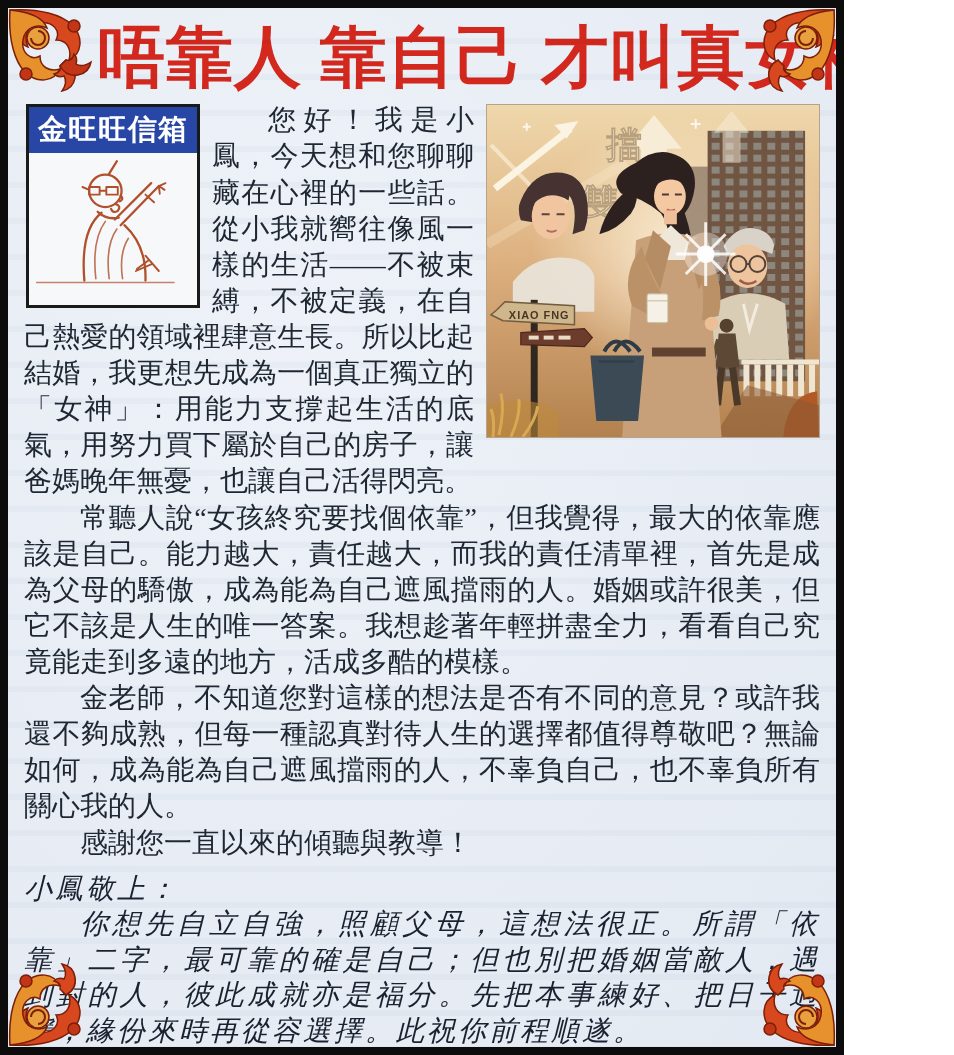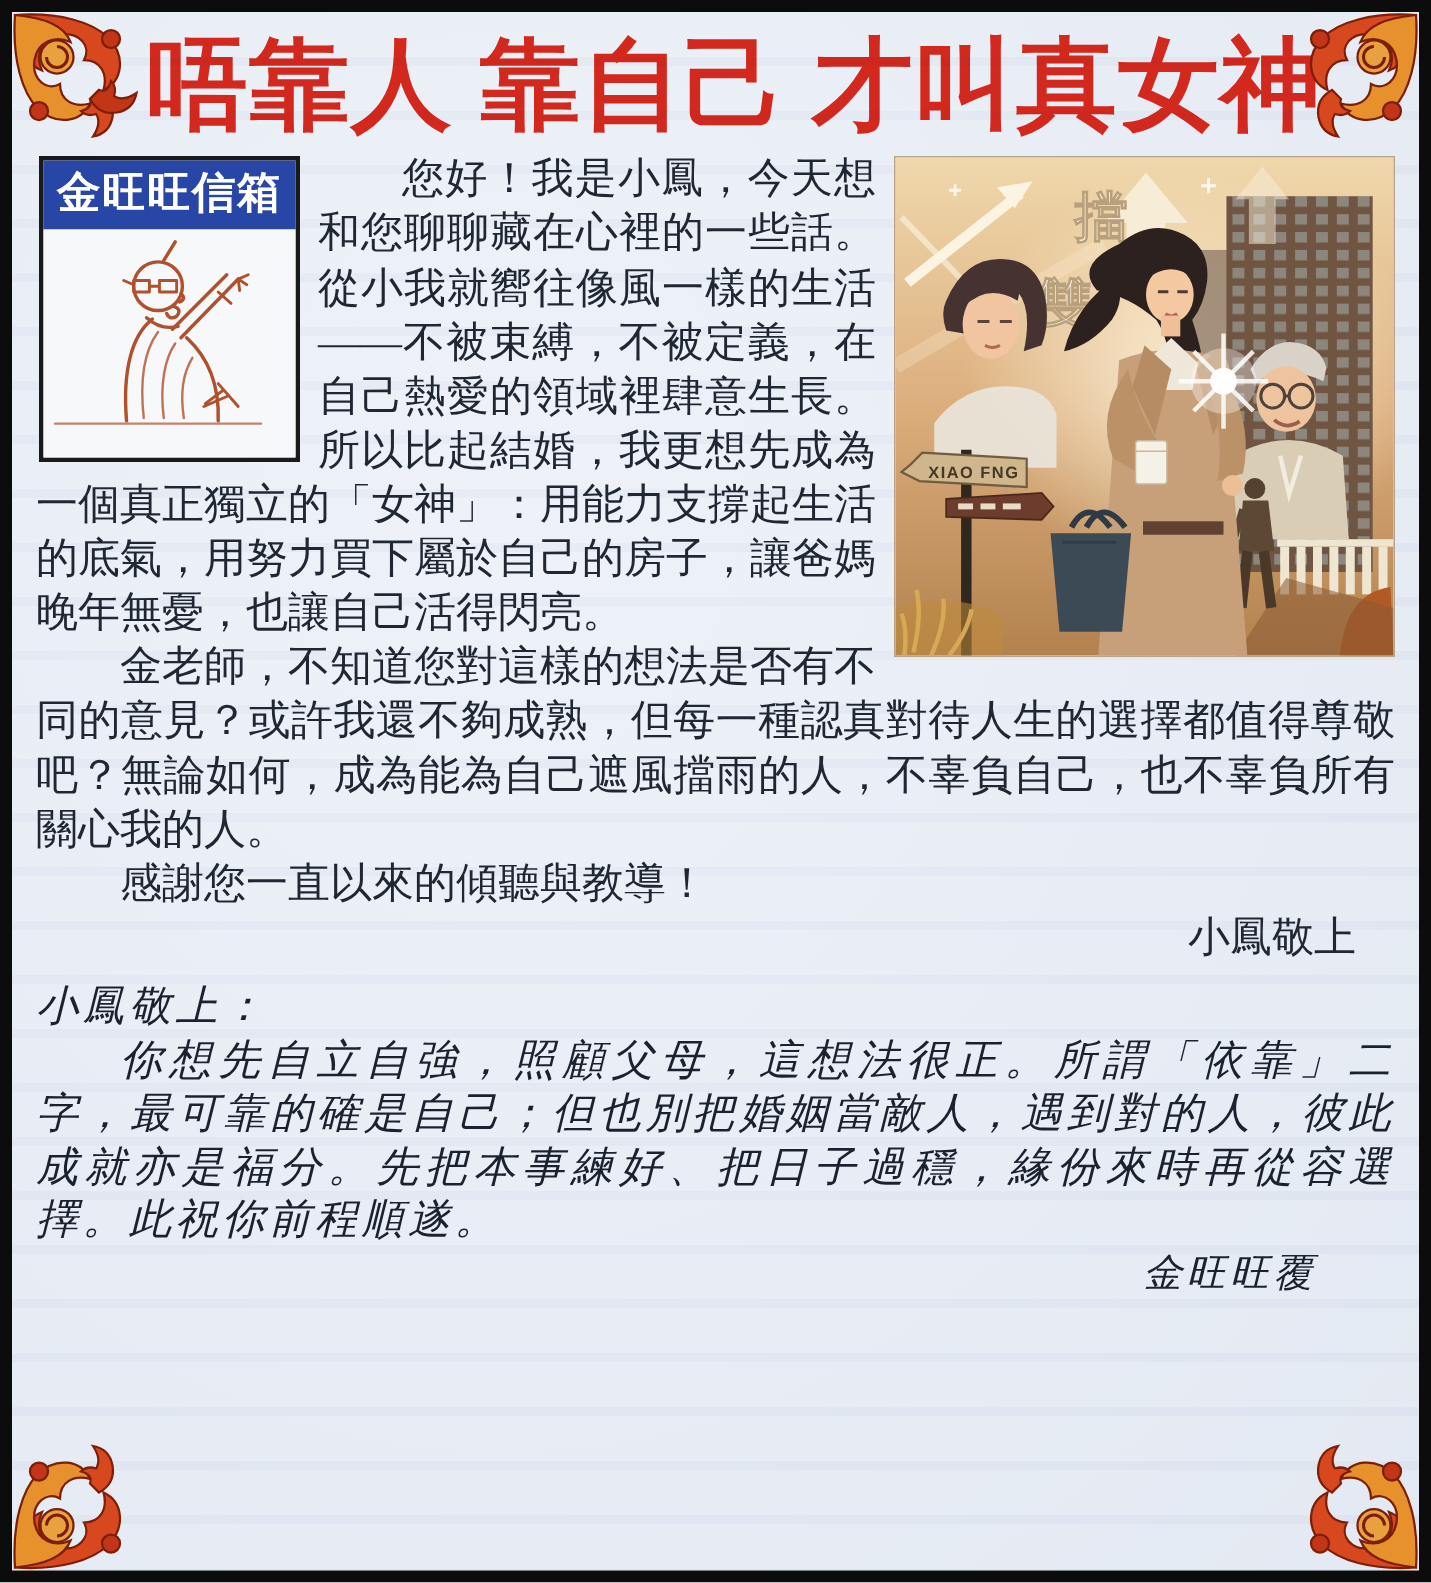--- a/index.html
+++ b/index.html
@@ -1,18 +1,18 @@
 <!DOCTYPE html>
 <html><head>
 <meta charset="utf-8">
 <style>
   html,body{margin:0;padding:0;background:#ffffff;}
   .page{
     position:relative;
-    width:954px;height:1055px;
+    width:844px;height:1055px;
     box-sizing:border-box;
     border:8px solid #0c0c0c;
     background:radial-gradient(ellipse at 35% 30%, #eef2f8 0%, #e8edf5 55%, #e3e9f2 100%);
     overflow:hidden;
     font-family:"Liberation Serif","DejaVu Serif",serif;
     color:#1f2733;
   }
   .page::after{ 
     content:"";position:absolute;inset:0;pointer-events:none;
     background:repeating-linear-gradient(180deg, transparent 0 30px, rgba(110,130,165,0.045) 30px 36px);
@@ -274,22 +274,22 @@
         <g fill="none" stroke="#d8a954" stroke-width="3">
           <path d="M12 332 q6 -26 2 -42"></path>
           <path d="M24 334 q10 -22 8 -38"></path>
           <path d="M36 334 q13 -17 15 -31"></path>
           <path d="M6 334 q2 -18 -2 -28"></path>
         </g>
       </svg>
     </div>
 
     <p>您好！我是小鳳，今天想和您聊聊藏在心裡的一些話。從小我就嚮往像風一樣的生活——不被束縛，不被定義，在自己熱愛的領域裡肆意生長。所以比起結婚，我更想先成為一個真正獨立的「女神」：用能力支撐起生活的底氣，用努力買下屬於自己的房子，讓爸媽晚年無憂，也讓自己活得閃亮。</p>
+    <p>常聽人說“女孩終究要找個依靠”，但我覺得，最大的依靠應該是自己。能力越大，責任越大，而我的責任清單裡，首先是成為父母的驕傲，成為能為自己遮風擋雨的人。婚姻或許很美，但它不該是人生的唯一答案。我想趁著年輕拼盡全力，看看自己究竟能走到多遠的地方，活成多酷的模樣。</p>
     <p>金老師，不知道您對這樣的想法是否有不同的意見？或許我還不夠成熟，但每一種認真對待人生的選擇都值得尊敬吧？無論如何，成為能為自己遮風擋雨的人，不辜負自己，也不辜負所有關心我的人。</p>
     <p>感謝您一直以來的傾聽與教導！</p>
-    <p class="sig">小鳳敬上</p>
 
     <p class="flush reply reply-head">小鳳敬上：</p>
     <p class="reply">你想先自立自強，照顧父母，這想法很正。所謂「依靠」二字，最可靠的確是自己；但也別把婚姻當敵人，遇到對的人，彼此成就亦是福分。先把本事練好、把日子過穩，緣份來時再從容選擇。此祝你前程順遂。</p>
     <p class="sig reply reply-sig">金旺旺覆</p>
 
   </div>
 </div>
 
 </body></html>

